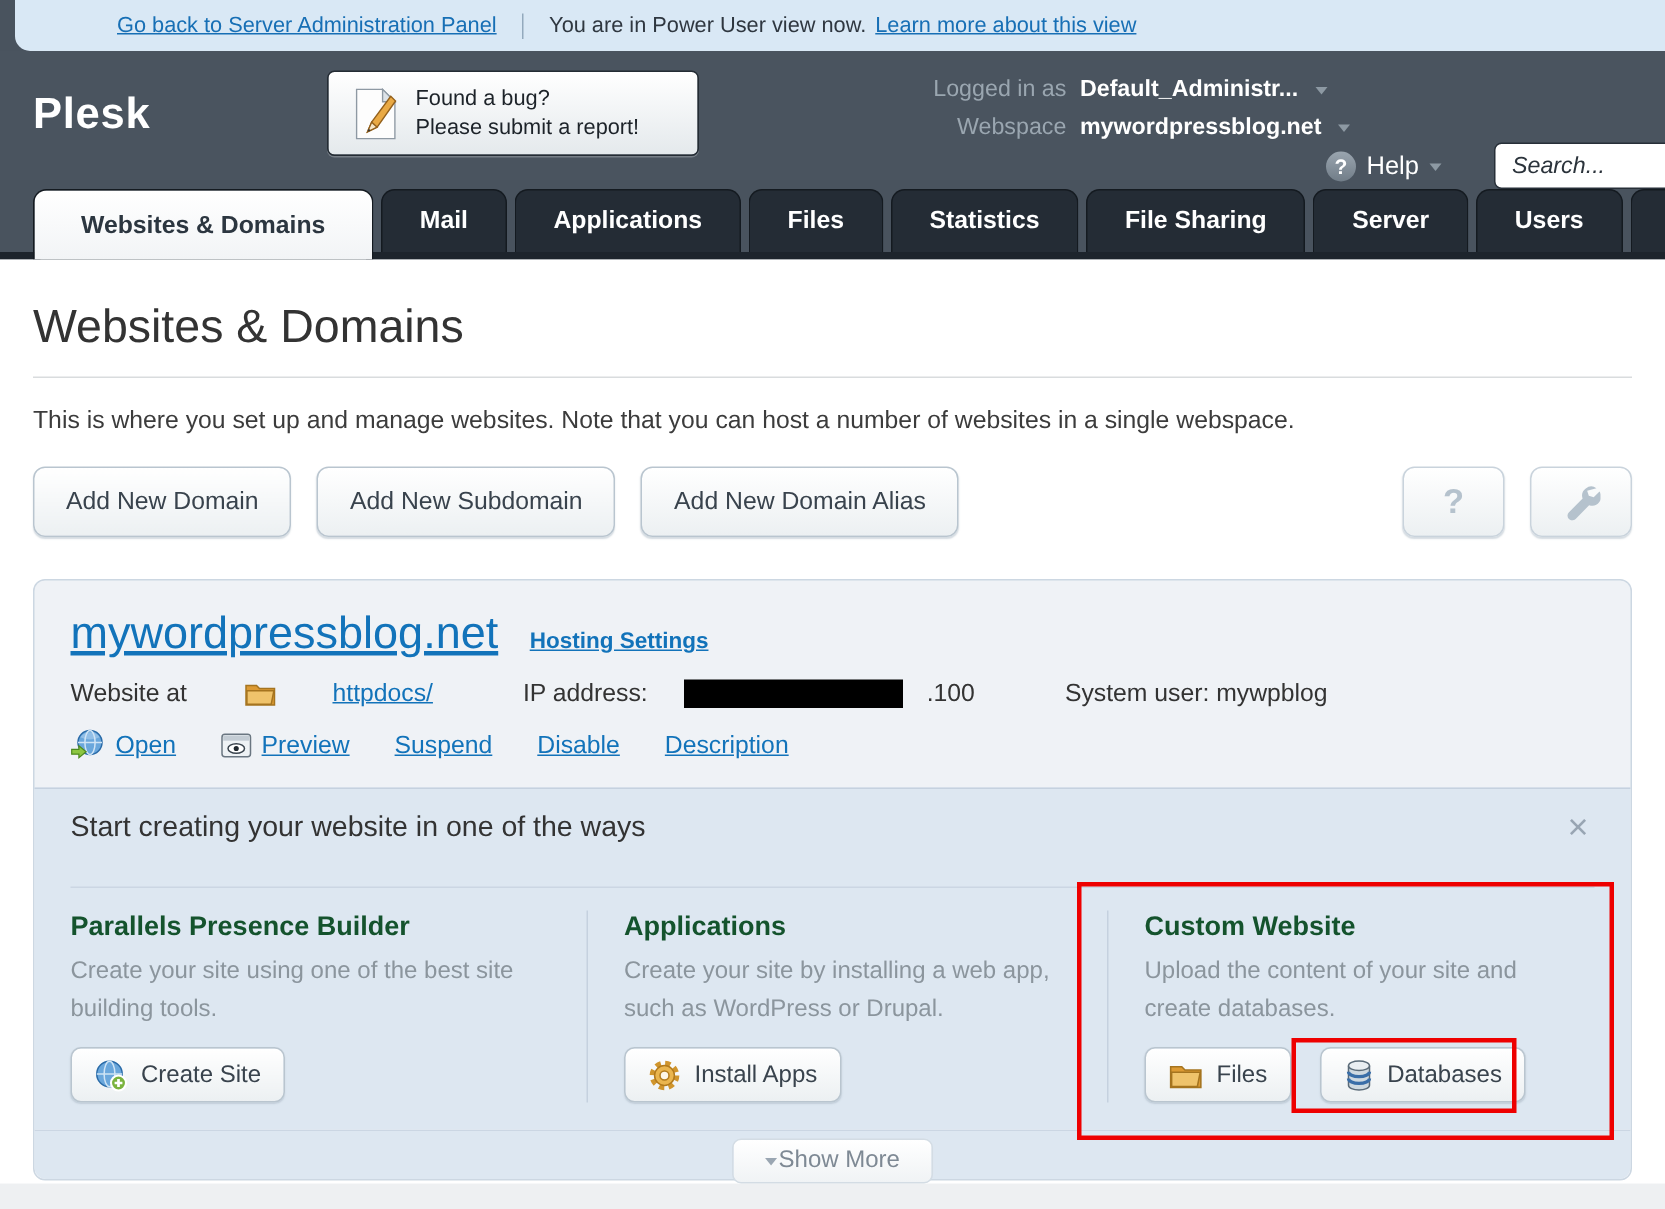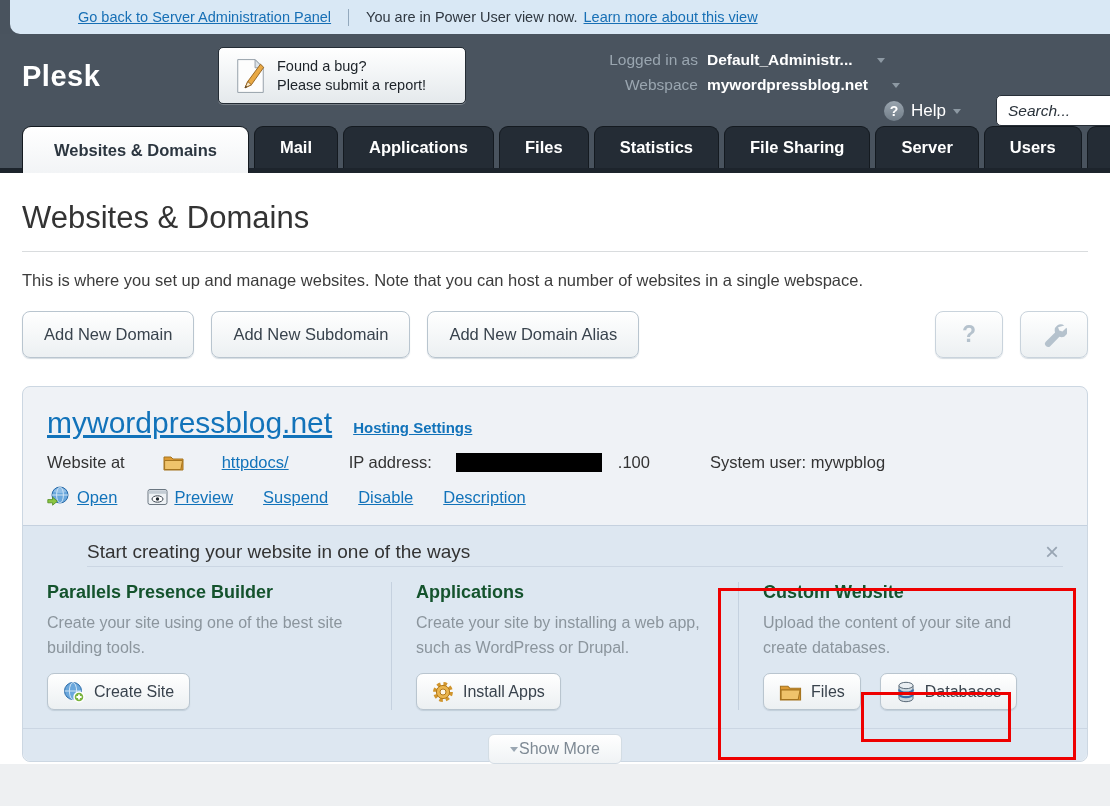--- a/index.html
+++ b/index.html
@@ -36,21 +36,21 @@
     display:flex; align-items:center; gap:11px; padding:0 16px;
     font-size:14.5px; color:#1d2329; line-height:19px; cursor:pointer;
     box-shadow:0 1px 0 rgba(255,255,255,.25);
   }
   .account {
     position:absolute; right:210px; top:17px;
     display:grid; grid-template-columns:max-content max-content;
     column-gap:9px; row-gap:7px; font-size:15.5px; align-items:center;
   }
   .account .lbl { color:#9aa6b0; justify-self:end;text-align:right; }
-  .account .val { color:#fff; font-weight:bold; display:flex; align-items:center; gap:24px; cursor:pointer; white-space:nowrap; }
+  .account .val { color:#fff; font-weight:bold; display:flex; align-items:center; gap:11px; cursor:pointer; white-space:nowrap; }
   .chev { width:0; height:0; border-left:4px solid transparent; border-right:4px solid transparent; border-top:5px solid #8d99a3; display:inline-block; }
   .help {
     position:absolute; left:884px; top:63px; transform:translateY(-50%);
     top:77px; display:flex; align-items:center; gap:7px;
     color:#fff; font-size:17px; cursor:pointer;
   }
   .qmark {
     width:20px; height:20px; border-radius:50%;
     background:linear-gradient(#9aa5af,#717d88);
     color:#fff; font-weight:bold; font-size:14px;
@@ -114,21 +114,21 @@
   .info-row .igap { width:6px; }
   .redacted { display:inline-block; width:146px; height:19px; background:#000; margin-left:8px; }
   .links-row { margin-top:14px; display:flex; align-items:center; font-size:16.5px; }
   .links-row a { color:#1273ba; text-decoration:underline; cursor:pointer; display:flex; align-items:center; gap:6px; }
   .links-row .sp { width:30px; }
 
   
   .ways { background:#dde7f1; border-top:1px solid #c5d1df; padding:15px 24px 0; }
   .ways-head {
     display:flex; justify-content:space-between; align-items:center;
-    font-size:19px; color:#333; padding-bottom:3px; border-bottom:1px solid #cbd6e3;margin-left:40px;
+    font-size:19px; color:#333; padding-bottom:28px; border-bottom:1px solid #cbd6e3;
   }
   .close-x { color:#98a5b3; font-size:24px; line-height:20px; cursor:pointer; padding:0 4px; }
   .cols { display:flex; padding:15px 0 18px; }
   .col { padding-right:24px; }
   .col + .col { border-left:1px solid #c5d1df; padding-left:24px; }
   .col1 { width:344px; }
   .col2 { width:347px; }
   .col3 { flex:1; }
   .col h3 { margin:0; font-size:18px; color:#14532d; }
   .col p { margin:7px 0 0; font-size:16px; line-height:25px; color:#8b959d; max-width:310px; }

